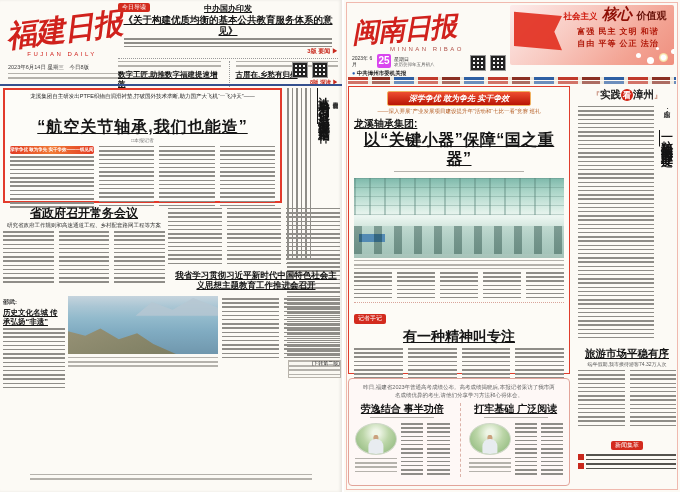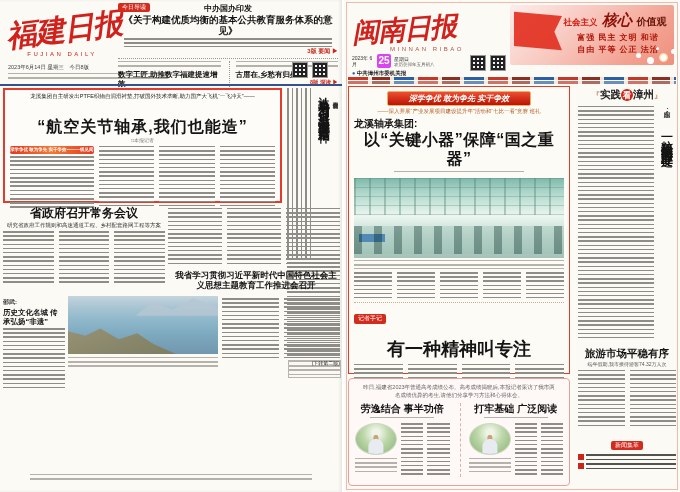--- a/index.html
+++ b/index.html
@@ -11,21 +11,21 @@
   .paper.right{left:344px;width:336px;}
   .frame{position:absolute;inset:2px;border:1px solid #f0b9ae;pointer-events:none;}
   
   .sim{background-image:repeating-linear-gradient(to bottom,#8f8d88 0,#8f8d88 1.5px,transparent 1.5px,transparent 4.2px);}
   .sim.light{background-image:repeating-linear-gradient(to bottom,#b5b2ac 0,#b5b2ac 1.4px,transparent 1.4px,transparent 4.2px);}
   .sim.dark{background-image:repeating-linear-gradient(to bottom,#55534e 0,#55534e 1.8px,transparent 1.8px,transparent 4.6px);}
   .simv{background-image:repeating-linear-gradient(to right,#8f8d88 0,#8f8d88 1.5px,transparent 1.5px,transparent 4.6px);}
   .cols{display:flex;gap:5px;}
   .cols>div{flex:1;}
   .c{text-align:center;}
-  .hl{font-weight:bold;color:#141414;line-height:1.2;}
+  .hl{font-weight:bold;color:#141414;line-height:1.2;text-decoration:underline;}
   .red{color:#c8281c;}
   .pill{display:inline-block;background:#d32b1e;color:#fff;border-radius:2px;padding:1px 4px;line-height:1.2;}
   .vtext{writing-mode:vertical-rl;text-orientation:upright;}
   .qr{width:14px;height:14px;border:1px solid #999;
       background-image:repeating-linear-gradient(90deg,#222 0 2px,transparent 2px 4px),
                        repeating-linear-gradient(0deg,#222 0 2px,#f2f2f2 2px 4px);}
   .logo{font-family:"Liberation Serif",serif;font-style:italic;font-weight:bold;color:#d0211c;
         letter-spacing:-1px;white-space:nowrap;}
   .logo-en{font-size:6px;color:#d0211c;letter-spacing:2.5px;text-align:center;}
   .ribbon{background:linear-gradient(180deg,#ee4e30,#b81405);color:#fff;font-weight:bold;font-style:italic;
@@ -184,21 +184,21 @@
       <span style="color:#2059b0">●</span>
       <span>中共漳州市委机关报</span>
     </div>
     <div class="abs" style="left:126px;top:55px;display:flex;gap:4px">
       <div class="qr"></div>
       <div class="qr"></div>
     </div>
 
     <div class="abs values-banner" style="left:166px;top:5px;width:164px;height:60px">
       <div class="flag"></div>
-      <div style="position:relative;text-align:center;padding-left:46px;margin-top:6px">
+      <div style="position:relative;text-align:center;padding-left:46px;margin-top:0">
         <span style="font-size:8.5px;font-weight:bold;color:#d01d10">社会主义</span>
         <span style="font-size:15px;font-weight:bold;color:#8f0f06;font-style:italic">核心</span>
         <span style="font-size:10px;font-weight:bold;color:#6b150c">价值观</span>
       </div>
       <div style="position:relative;padding-left:52px;text-align:center;font-size:8px;font-weight:bold;color:#b01708;letter-spacing:1px;margin-top:2px">富强 民主 文明 和谐</div>
       <div style="position:relative;padding-left:52px;text-align:center;font-size:8px;font-weight:bold;color:#b01708;letter-spacing:1px;margin-top:1px">自由 平等 公正 法治</div>
       <div class="flowers"></div>
     </div>
     <div class="abs strip" style="left:4px;top:77px;width:328px;height:3px"></div>
     <div class="abs strip" style="left:4px;top:81px;width:328px;height:3px;opacity:.7"></div>
@@ -215,21 +215,21 @@
       <div class="sim light" style="height:9px;margin-top:2px"></div>
       <div class="cols" style="height:26px;margin-top:3px">
         <div class="sim"></div>
           <div class="sim"></div>
           <div class="sim"></div>
           <div class="sim"></div>
           <div class="sim"></div>
       </div>
       <div style="margin-top:4px;border-top:1px dotted #d9a49a;padding-top:3px">
         <span class="pill" style="font-size:6px">记者手记</span>
-        <div class="hl c" style="font-size:18px;margin-top:15px">有一种精神叫专注</div>
+        <div class="hl c" style="font-size:14px;margin-top:4px">有一种精神叫专注</div>
         <div class="cols" style="height:52px;margin-top:3px">
           <div class="sim"></div>
             <div class="sim"></div>
             <div class="sim"></div>
             <div class="sim"></div>
         </div>
       </div>
     </div>
 
     <div class="abs" style="left:234px;top:88px;width:98px">

